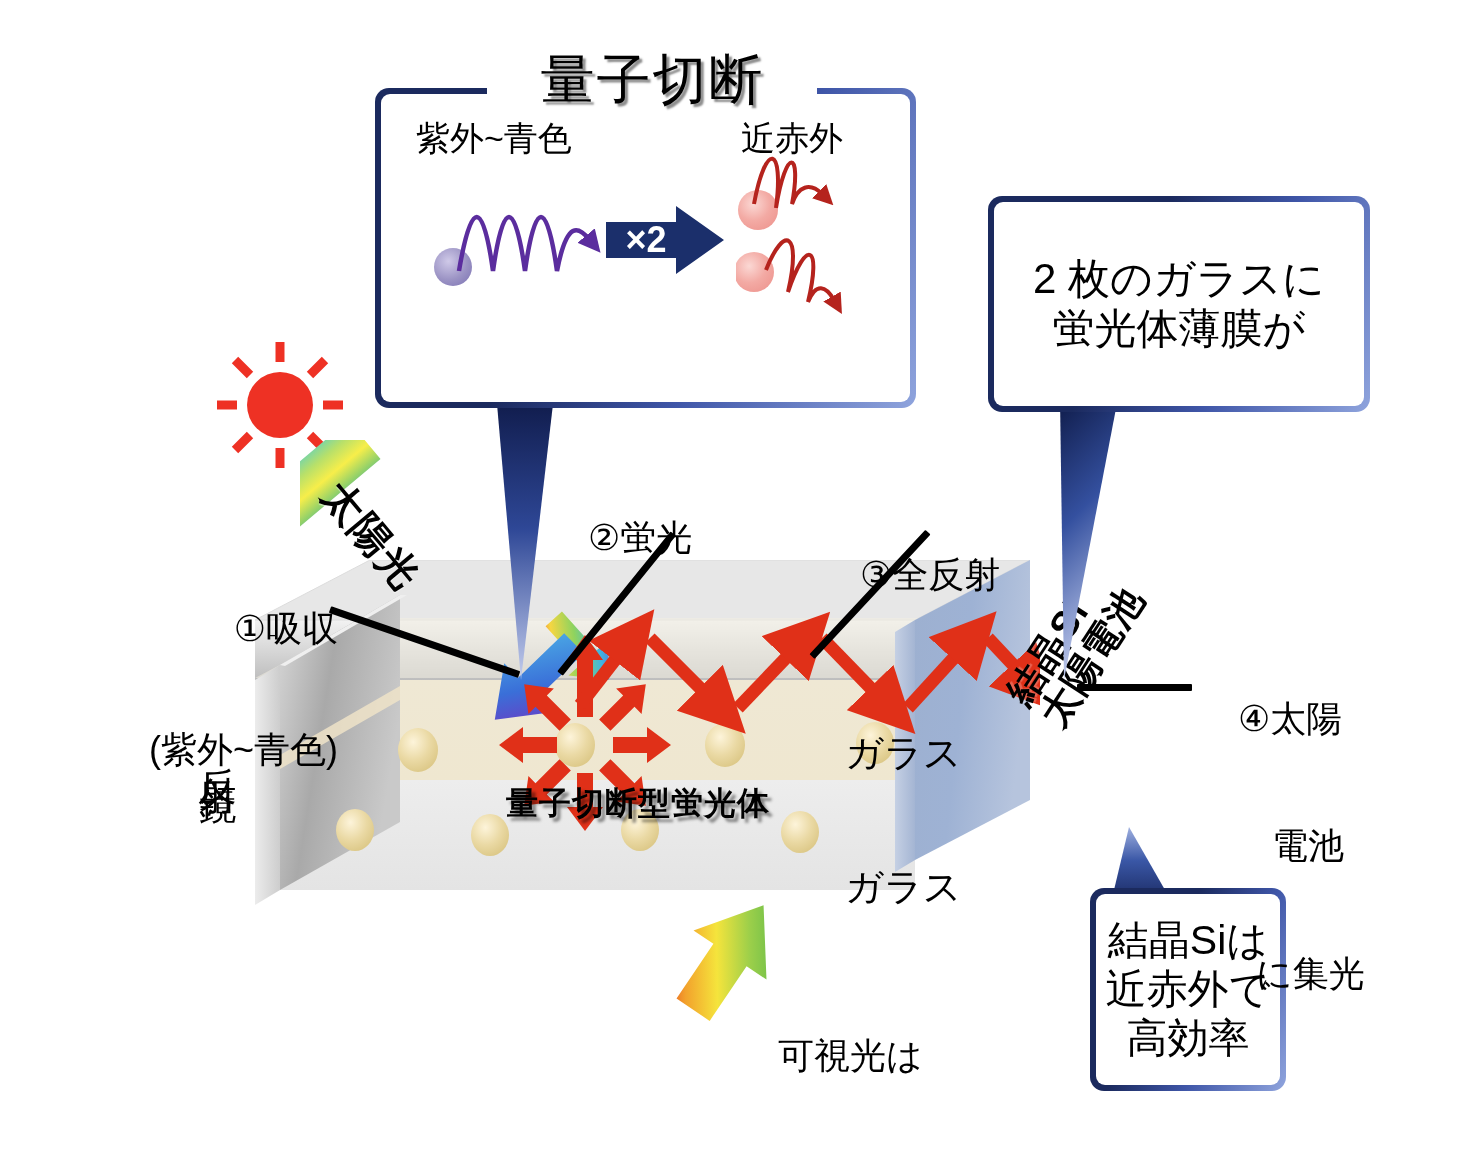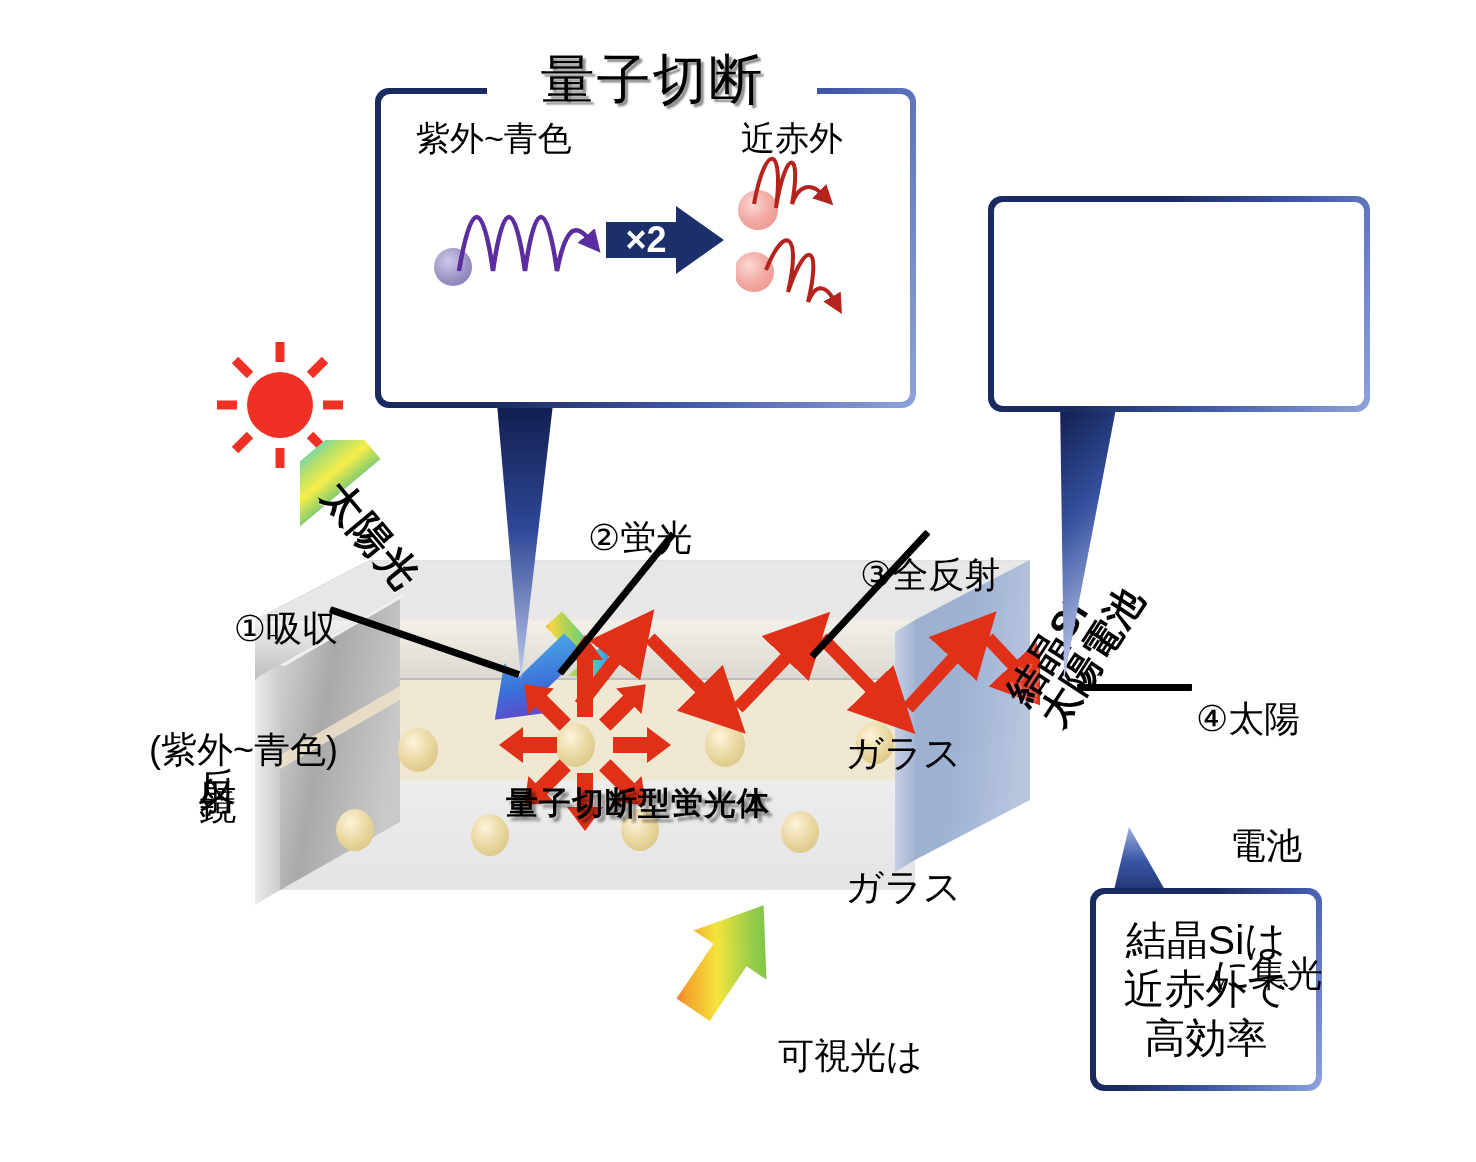--- a/index.html
+++ b/index.html
@@ -276,21 +276,21 @@
 </div>
 
 <div class="lbl" style="left:588px;top:437px;text-align:left;width:230px;">
   <div>②蛍光</div>
 </div>
 
 <div class="lbl" style="left:860px;top:474px;">
   <div>③全反射</div>
 </div>
 
-<div class="lbl" style="left:1196px;top:613px;line-height:1.18;">
+<div class="lbl" style="left:1238px;top:613px;line-height:1.18;">
   <div>④太陽</div>
   <div style="margin-left:34px;">電池</div>
   <div style="margin-left:18px;">に集光</div>
 </div>
 
 <div class="lbl vert" style="left:196px;top:736px;font-size:38px;letter-spacing:10px;">反射鏡</div>
 
 <div class="glass-lbl" style="left:845px;top:728px;">ガラス</div>
 <div class="glass-lbl" style="left:845px;top:862px;">ガラス</div>
 
@@ -380,23 +380,25 @@
     </svg>
   </div>
 </div>
 
 <div id="qc-title-gap"></div>
 <div id="qc-title">量子切断</div>
 
 <div class="callout grad" style="left:988px;top:196px;width:382px;height:216px;">
   <div class="inner" style="display:flex;flex-direction:column;justify-content:center;
                             align-items:center;font-size:42px;line-height:1.2;">
+    <div>2 枚のガラスに</div>
+    <div>蛍光体薄膜が</div>
   </div>
 </div>
 
-<div class="callout grad" style="left:1090px;top:888px;width:232px;height:203px;">
+<div class="callout grad" style="left:1090px;top:888px;width:196px;height:203px;">
   <div class="inner" style="display:flex;flex-direction:column;justify-content:center;
                             align-items:center;font-size:41px;line-height:1.2;">
     <div>結晶Siは</div>
     <div>近赤外で</div>
     <div>高効率</div>
   </div>
 </div>
 
 </body></html>

